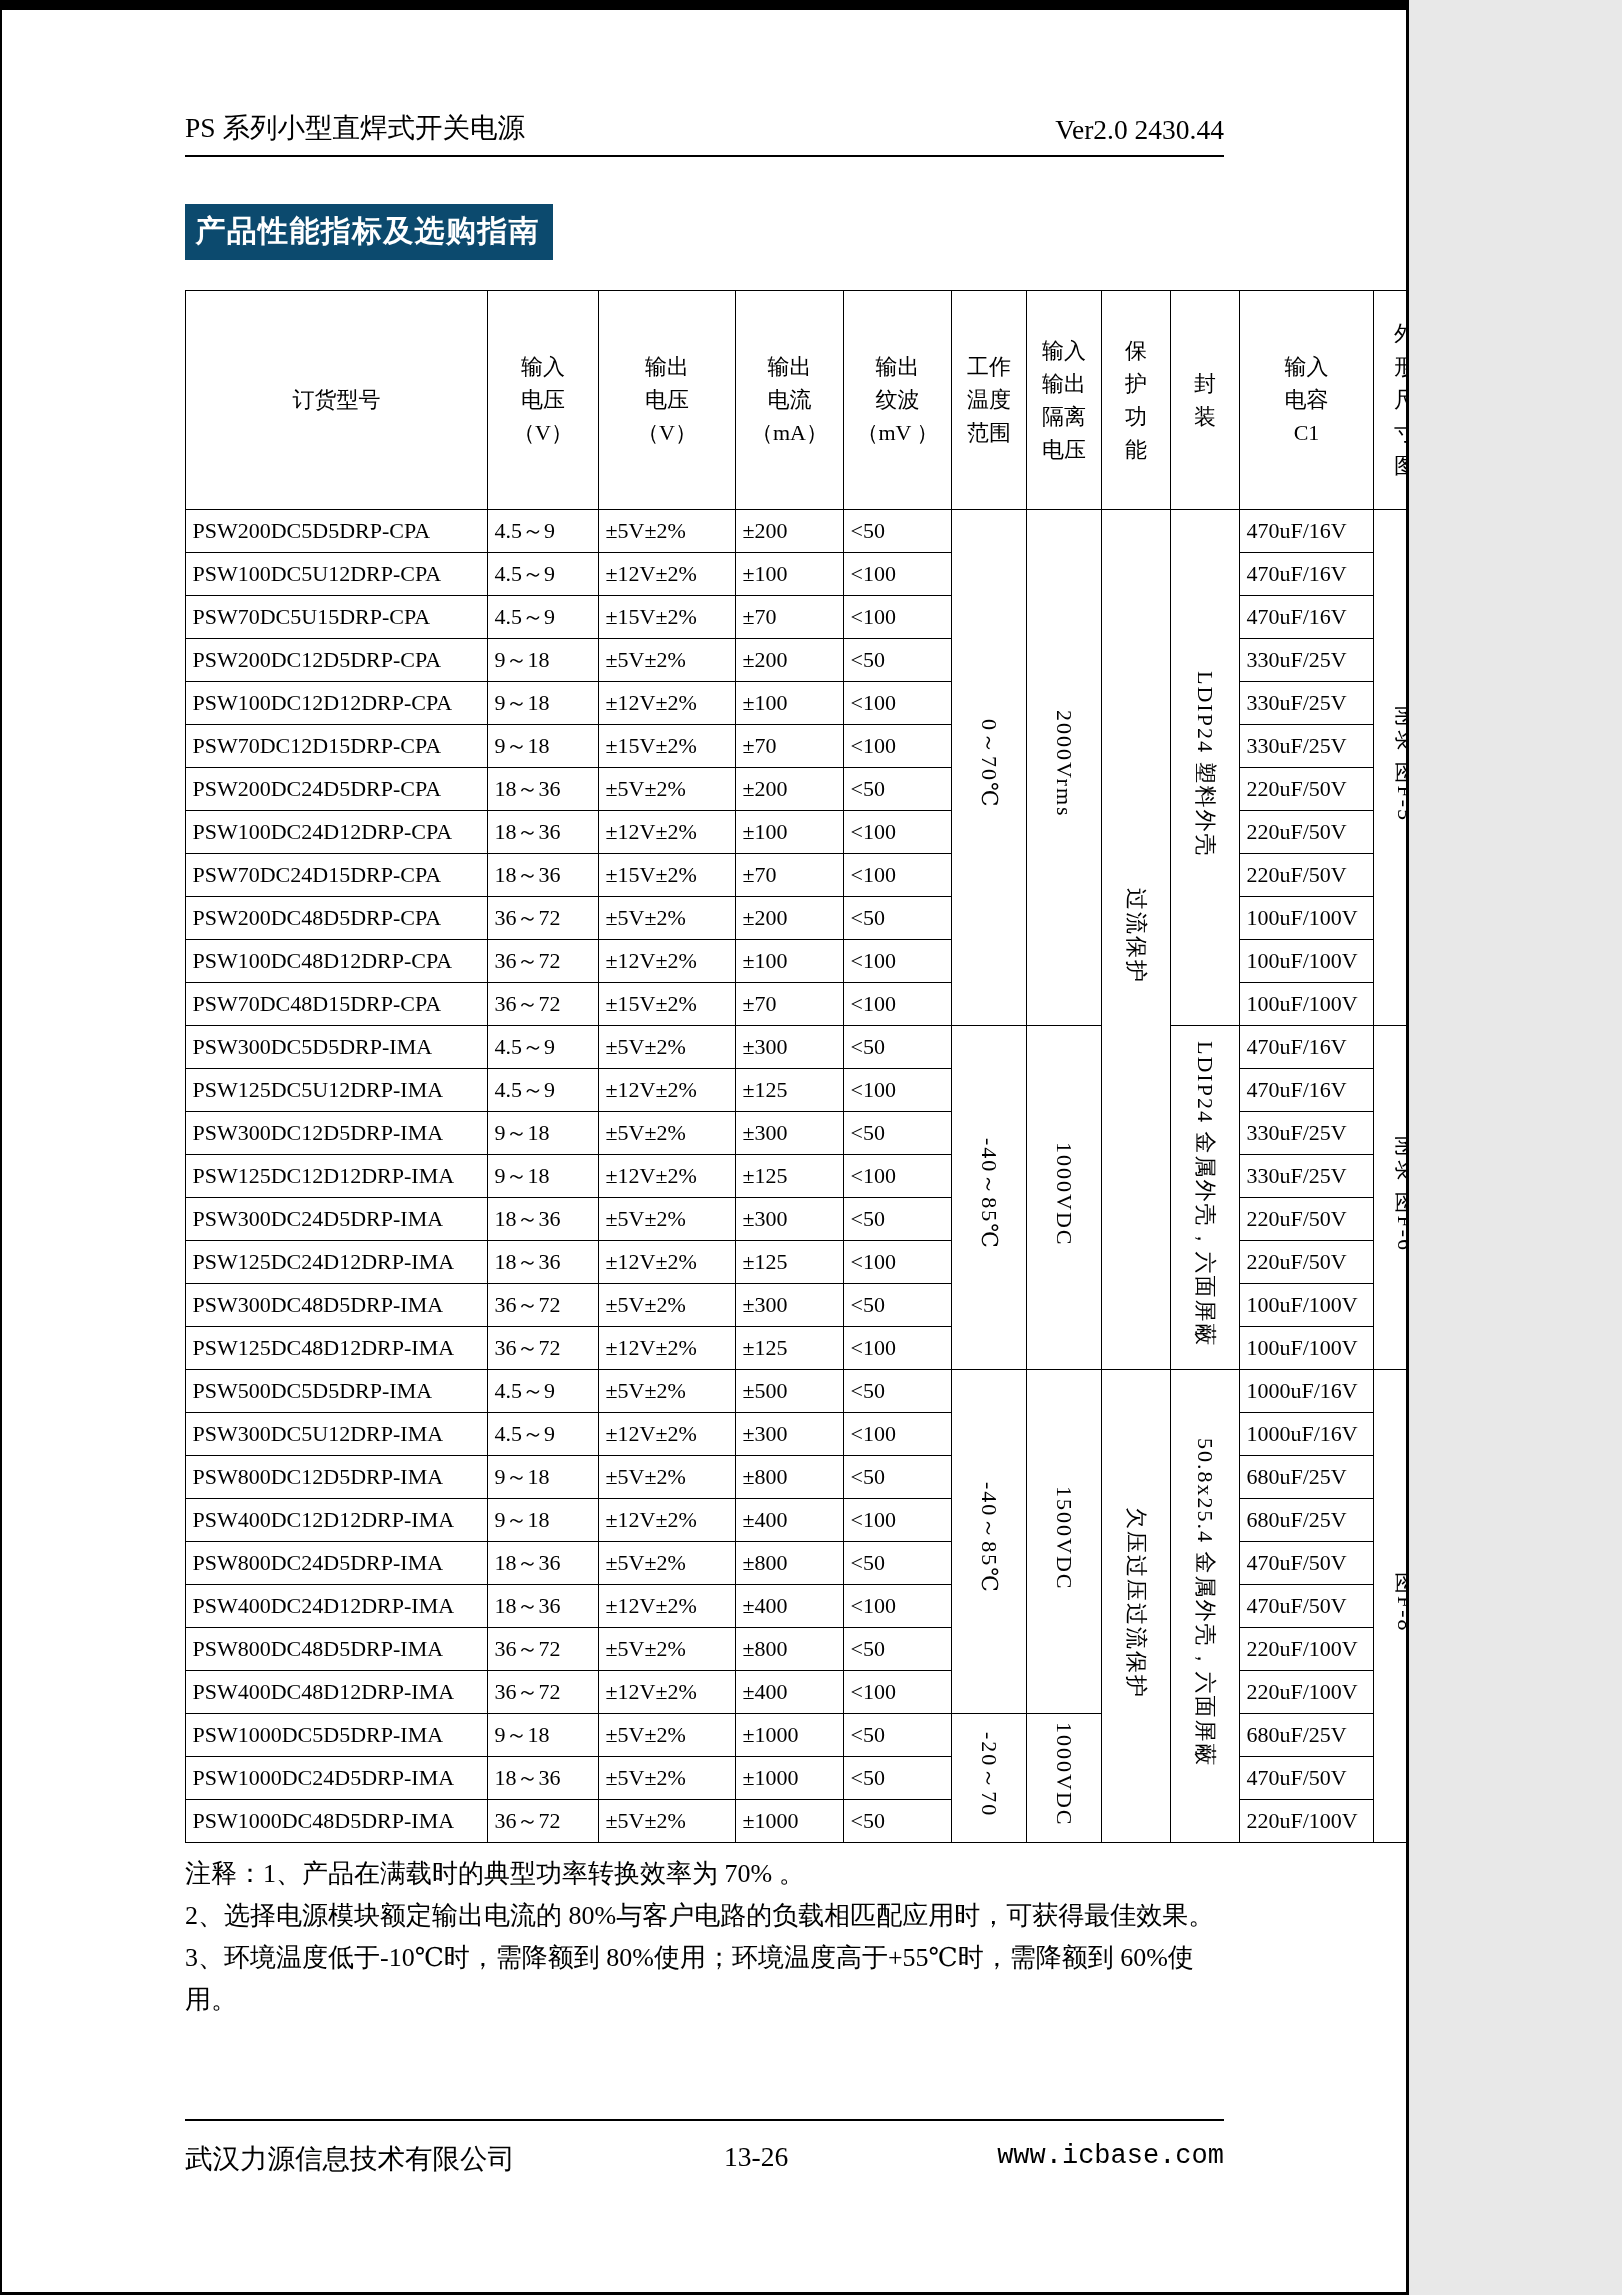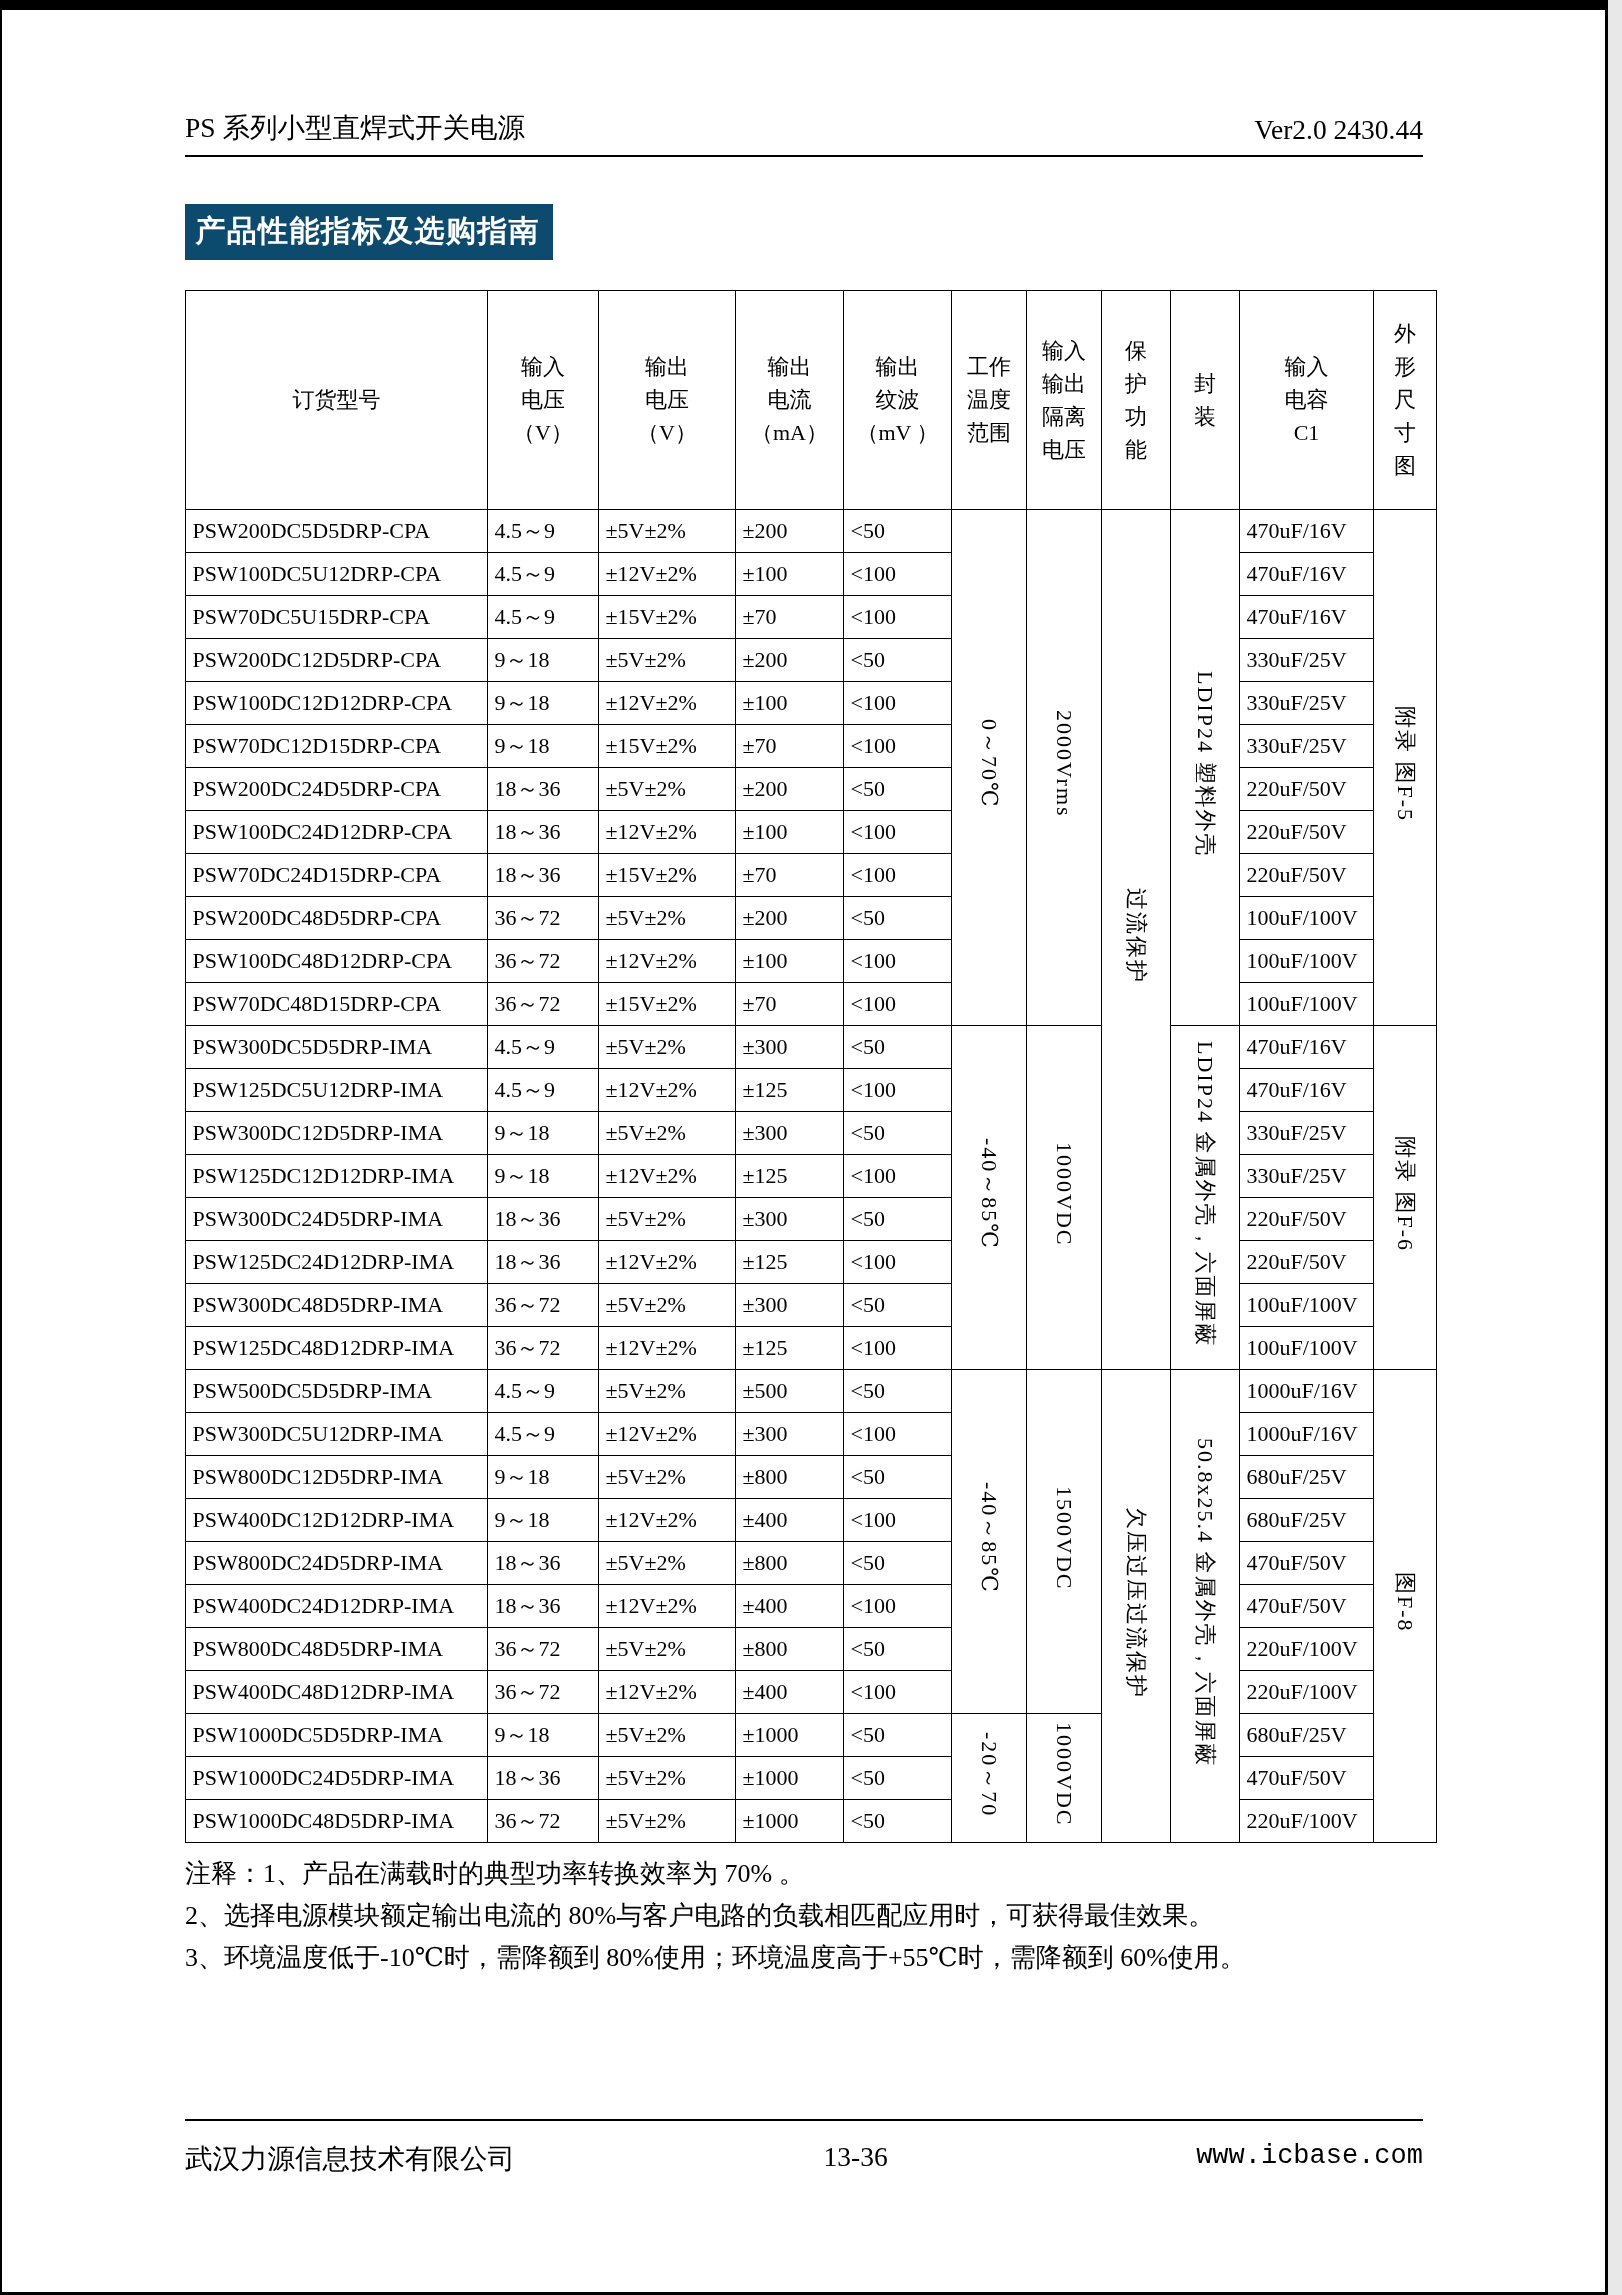--- a/index.html
+++ b/index.html
@@ -1,21 +1,21 @@
 <!DOCTYPE html>
 <html style="font-size:10.5px"><head>
 <meta charset="utf-8">
 <style>
   * { box-sizing: border-box; margin: 0; padding: 0; }
   html, body { background: #e8e8e8; }
   body { font-family: "Liberation Serif", "DejaVu Serif", serif; }
 
   .page {
     position: relative;
-    width: 1608px;
+    width: 1409px;
     height: 2295px;
     background: #ffffff;
     color: #000;
     overflow: hidden;
   }
   .page-frame {
     position: absolute;
     inset: 0;
     border-top: 10.5px solid #000;
     border-left: 2.6px solid #000;
@@ -459,17 +459,17 @@
         <span>注释：</span><span>1、产品在满载时的典型功率转换效率为 70% 。</span>
       </div>
       <div class="note-line">2、选择电源模块额定输出电流的 80%与客户电路的负载相匹配应用时，可获得最佳效果。</div>
       <div class="note-line">3、环境温度低于-10℃时，需降额到 80%使用；环境温度高于+55℃时，需降额到 60%使用。</div>
     </div>
 
   </div>
 
   <div class="page-footer">
     <span>武汉力源信息技术有限公司</span>
-    <span>13-36</span>
+    <span>13-26</span>
     <span class="website">www.icbase.com</span>
   </div>
 </div>
 
 
 </body></html>

